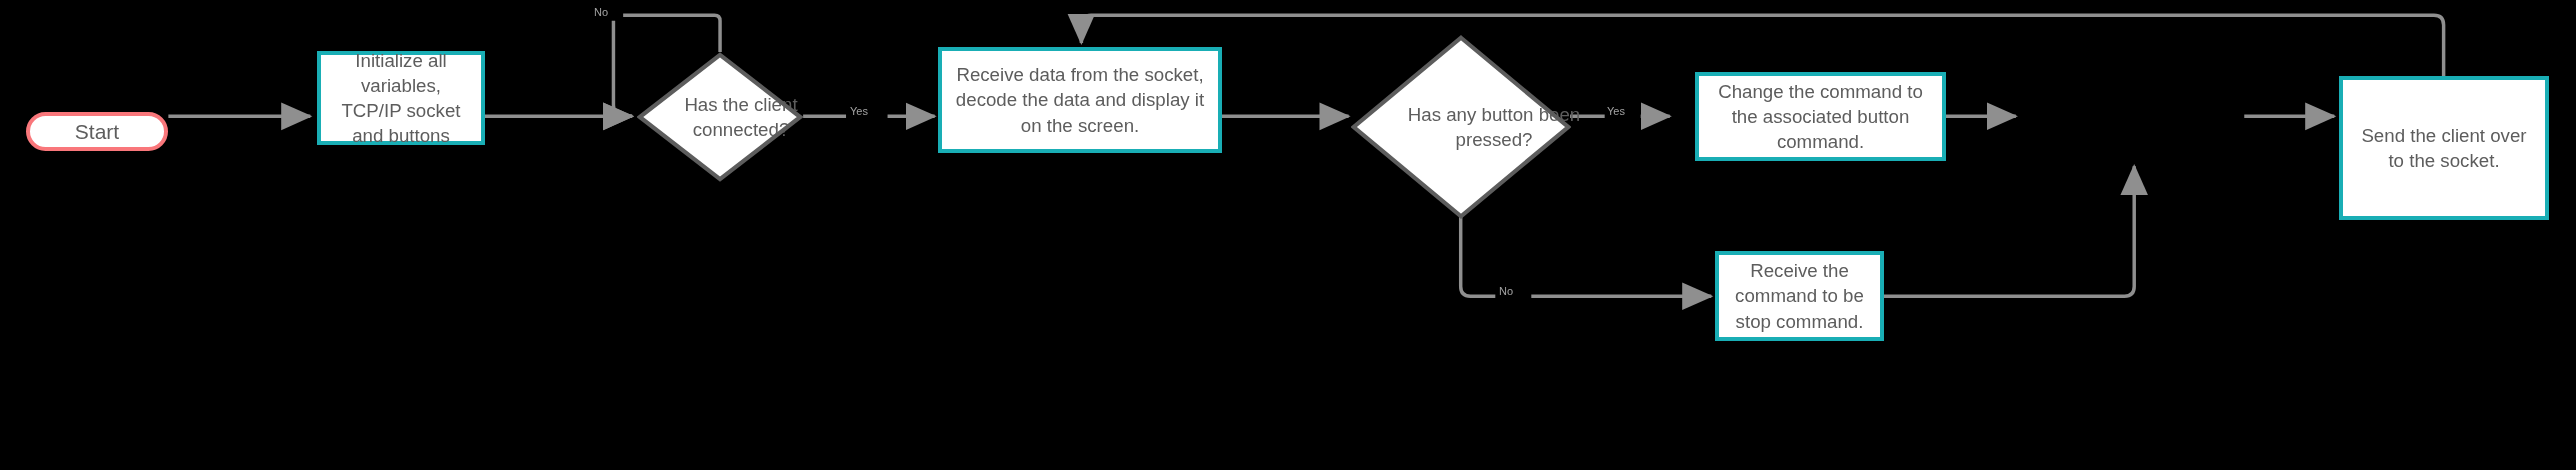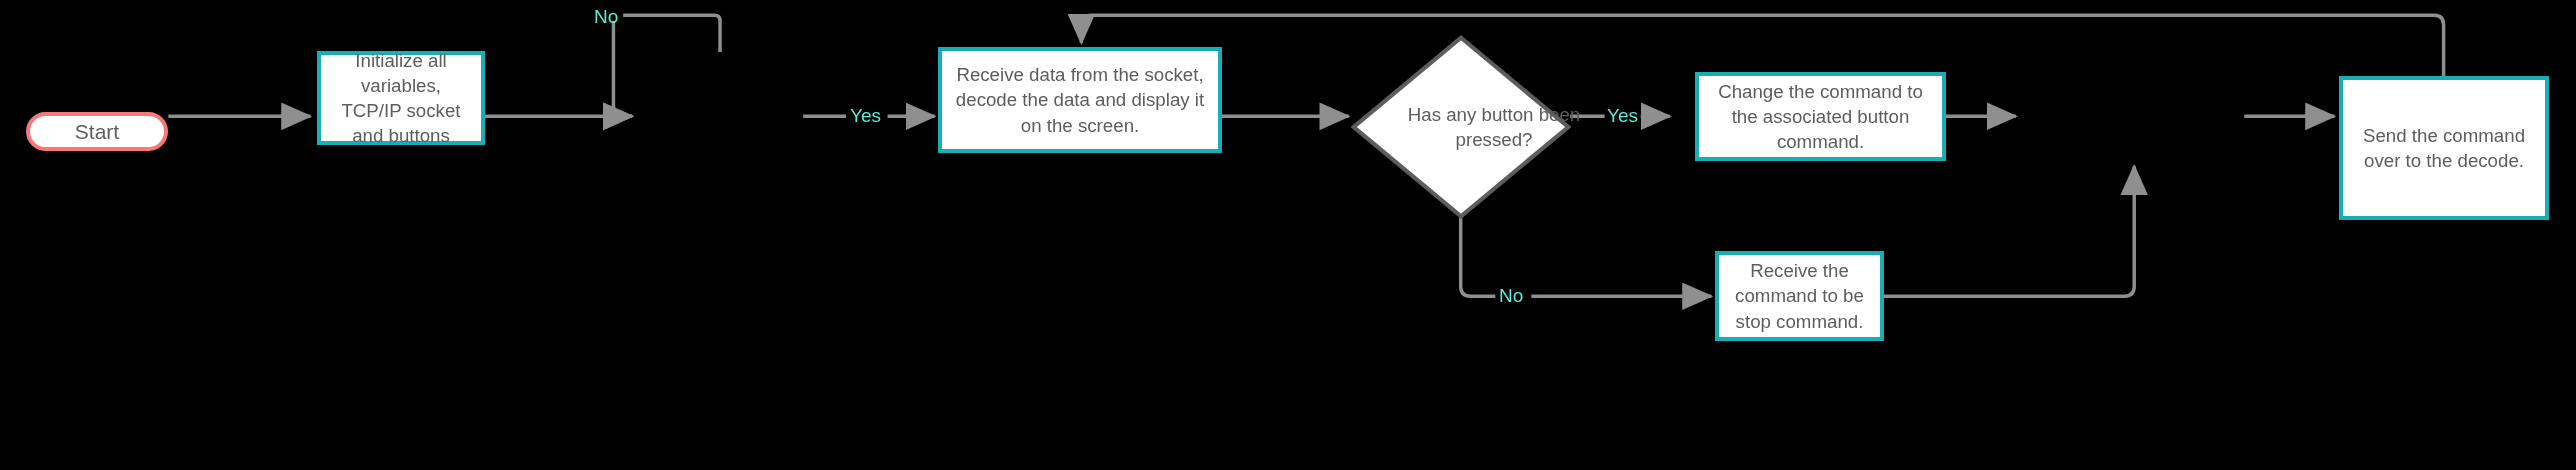--- a/index.html
+++ b/index.html
@@ -14,21 +14,21 @@
   .proc{border:4.8px solid #19aeb5;font-size:18.7px;line-height:1.35;padding:4.2px 9.7px;}
 
   .term{border:4.8px solid #f9777b;border-radius:692px;font-size:21px;}
 
   .dec-wrap{position:absolute;}
   .dec-wrap svg{position:absolute;left:0;top:0;}
   .dec-label{position:absolute;left:0;top:0;width:100%;height:100%;
              display:flex;align-items:center;justify-content:center;text-align:center;
              color:#5d5d5d;font-size:18.7px;line-height:1.35;pointer-events:none;}
 
-  .edge-label{position:absolute;color:#5eead4;font-size:19px;white-space:nowrap;text-align:center;}
+  .edge-label{position:absolute;color:#a3a3a3;font-size:11px;white-space:nowrap;text-align:center;}
 </style>
 </head>
 <body>
 
 <div id="stage">
 
   <svg id="wires" viewBox="0 0 3721 679" xmlns="http://www.w3.org/2000/svg">
     <defs>
       <marker id="ah" markerWidth="10" markerHeight="10" refX="8.4" refY="4" orient="auto" markerUnits="strokeWidth">
         <path d="M0,0 L9,4 L0,8 z" fill="#8f8f8f"></path>
@@ -65,20 +65,26 @@
   </svg>
 
   <div class="node term" style="left:26px;top:97px;width:142px;height:39px;margin-top:15px;">
     <span>Start</span>
   </div>
 
   <div class="node proc" style="left:317px;top:51px;width:168px;height:94px;">
     <span>Initialize all variables, TCP/IP socket and buttons</span>
   </div>
 
+  <div class="dec-wrap" style="left:637px;top:52px;width:166px;height:130px;">
+    <svg width="166" height="130" viewBox="0 0 240 188" xmlns="http://www.w3.org/2000/svg">
+      <polygon points="120,4 236,94 120,184 4,94" fill="#ffffff" stroke="#5d5d5d" stroke-width="6" stroke-linejoin="miter"></polygon>
+    </svg>
+    <div class="dec-label" style="padding:0 21px;">Has the client connected?</div>
+  </div>
 
   <div class="node proc" style="left:938px;top:47px;width:284px;height:106px;justify-content:center;">
     <span>Receive data from the socket, decode the data and display it on the screen.</span>
   </div>
 
   <div class="dec-wrap" style="left:1351px;top:35px;width:220px;height:184px;">
     <svg width="220" height="184" viewBox="0 0 318 266" xmlns="http://www.w3.org/2000/svg">
       <polygon points="159,4 314,133 159,262 4,133" fill="#ffffff" stroke="#5d5d5d" stroke-width="6" stroke-linejoin="miter"></polygon>
     </svg>
     <div class="dec-label" style="padding:0 33px;">Has any button been pressed?</div>
@@ -87,21 +93,21 @@
   <div class="node proc" style="left:1674px;top:72px;width:251px;height:89px;margin-left:21px;">
     <span>Change the command to the associated button command.</span>
   </div>
 
   <div class="node proc" style="left:1715px;top:251px;width:169px;height:90px;">
     <span>Receive the command to be stop command.</span>
   </div>
 
 
   <div class="node proc" style="left:2339px;top:76px;width:210px;height:144px;">
-    <span>Send the command over to the decode.</span>
+    <span>Send the client over to the socket.</span>
   </div>
 
   <div class="edge-label" style="left:594px;top:5.5px;">
     <span>No</span>
   </div>
 
   <div class="edge-label" style="left:850px;top:105px;">
     <span>Yes</span>
   </div>
 

